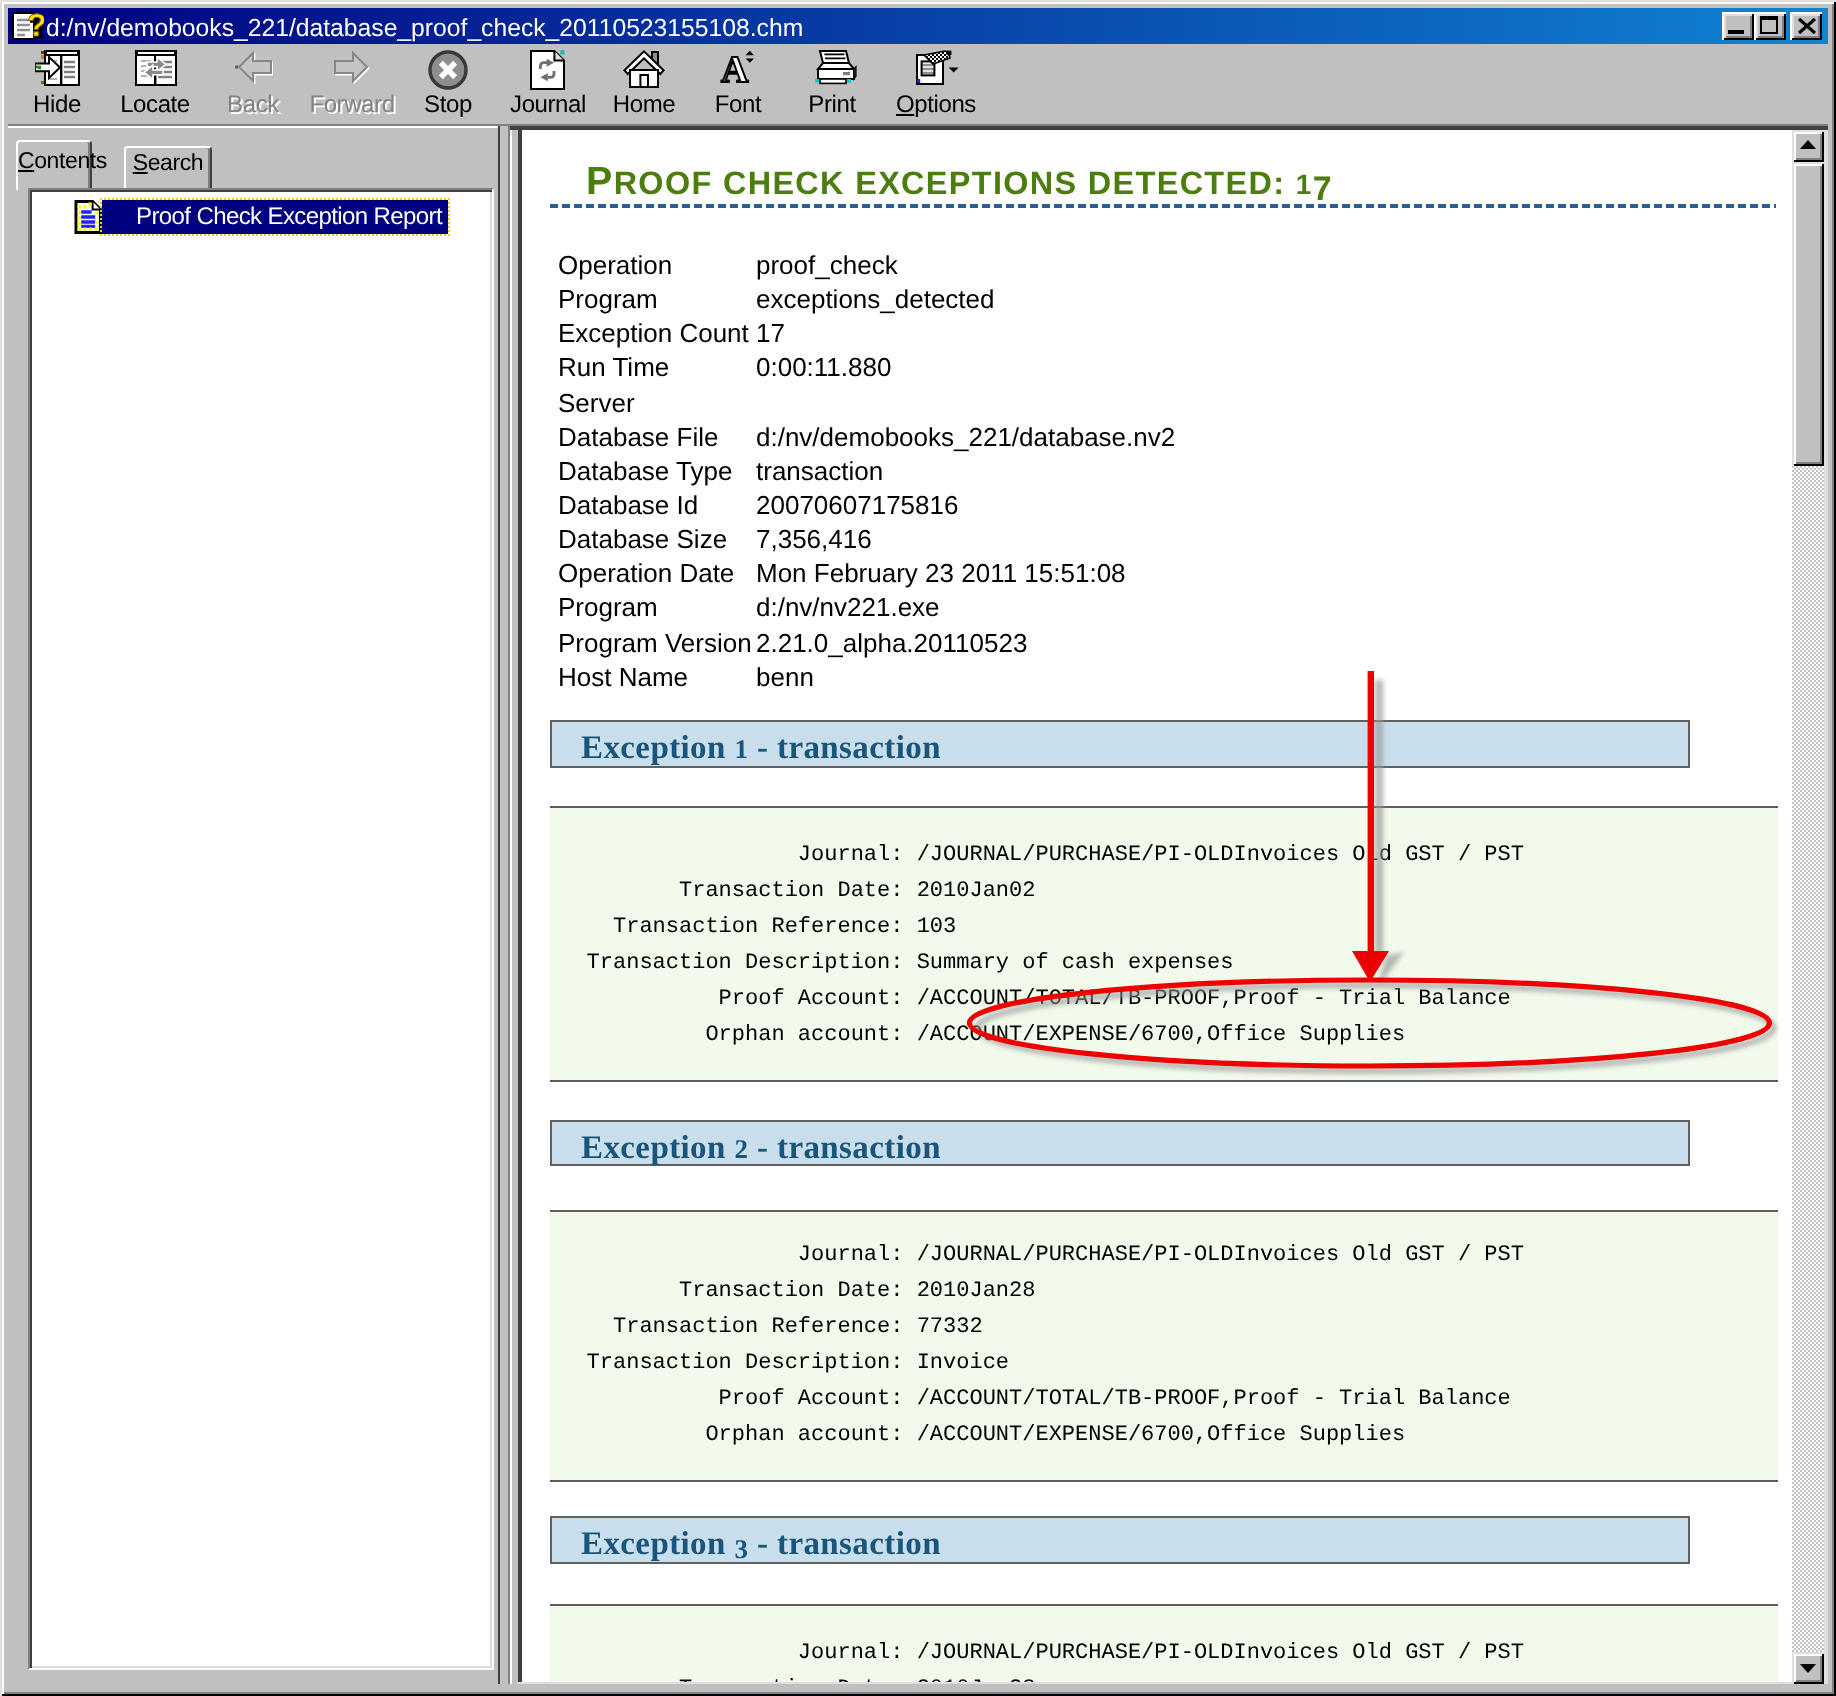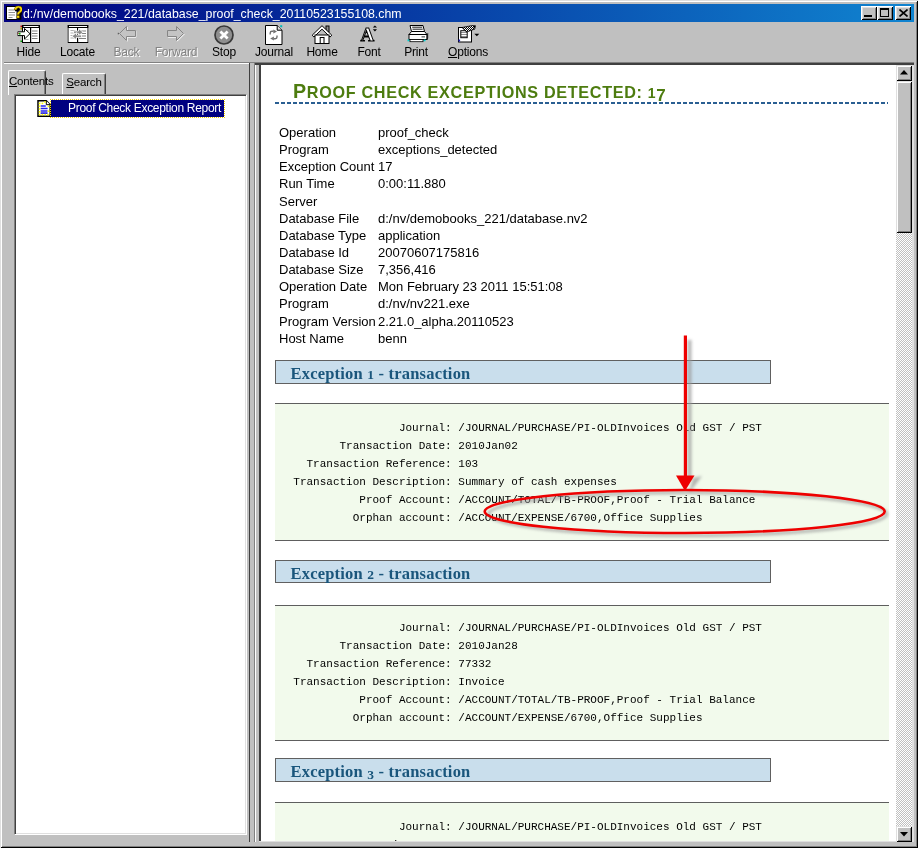--- a/index.html
+++ b/index.html
@@ -47,21 +47,21 @@
   #head .h3 { font-size:14px; }
   #head .h4 { font-size:17px; vertical-align:-3px; }
   #dotline { position:absolute; left:14px; top:37px; width:613px; height:1.8px;
     background:repeating-linear-gradient(90deg,#2a5f92 0 4px,transparent 4px 6px); }
   #kv { position:absolute; left:18px; top:60px; font-size:13px; }
   .kvr { position:relative; height:17.15px; white-space:nowrap; }
   .kvr b { font-weight:normal; position:absolute; left:0;text-align:right; }
   .kvr span { position:absolute; left:99px; }
   #redtext { position:absolute; left:328px; top:185px; width:310px;
     font-size:16.5px; font-weight:bold; color:#f00; line-height:17.6px; letter-spacing:-0.3px; }
-  .bar { position:absolute; left:14px; width:496px; height:24px; background:#c9deec;
+  .bar { position:absolute; left:14px; width:570px; height:24px; background:#c9deec;
     border:1px solid #606060; color:#1a567c;
     font-family:"Liberation Serif",serif; font-weight:bold; font-size:16.5px;padding-left:35px; }
   .bar span { position:absolute; left:14.5px; top:3px; white-space:nowrap; letter-spacing:0.2px; }
   .bar i { font-style:normal; font-size:13.5px; }
   .gbox { position:absolute; left:14px; width:614px; background:#f2faec;
     border-top:1.5px solid #5e5e5e; border-bottom:1.5px solid #5e5e5e; overflow:hidden; }
   .gbox pre { font-family:"Liberation Mono",monospace; font-size:11px; line-height:18px;
     margin-left:18.3px; color:#000; }
   
   #vsb { position:absolute; left:896px; top:65px; width:16px; height:777px;
@@ -277,21 +277,21 @@
       <div class="kvr">
           <b>Server</b>
           <span></span>
         </div>
       <div class="kvr">
           <b>Database File</b>
           <span>d:/nv/demobooks_221/database.nv2</span>
         </div>
       <div class="kvr">
           <b>Database Type</b>
-          <span>application</span>
+          <span>transaction</span>
         </div>
       <div class="kvr">
           <b>Database Id</b>
           <span>20070607175816</span>
         </div>
       <div class="kvr">
           <b>Database Size</b>
           <span>7,356,416</span>
         </div>
       <div class="kvr">

